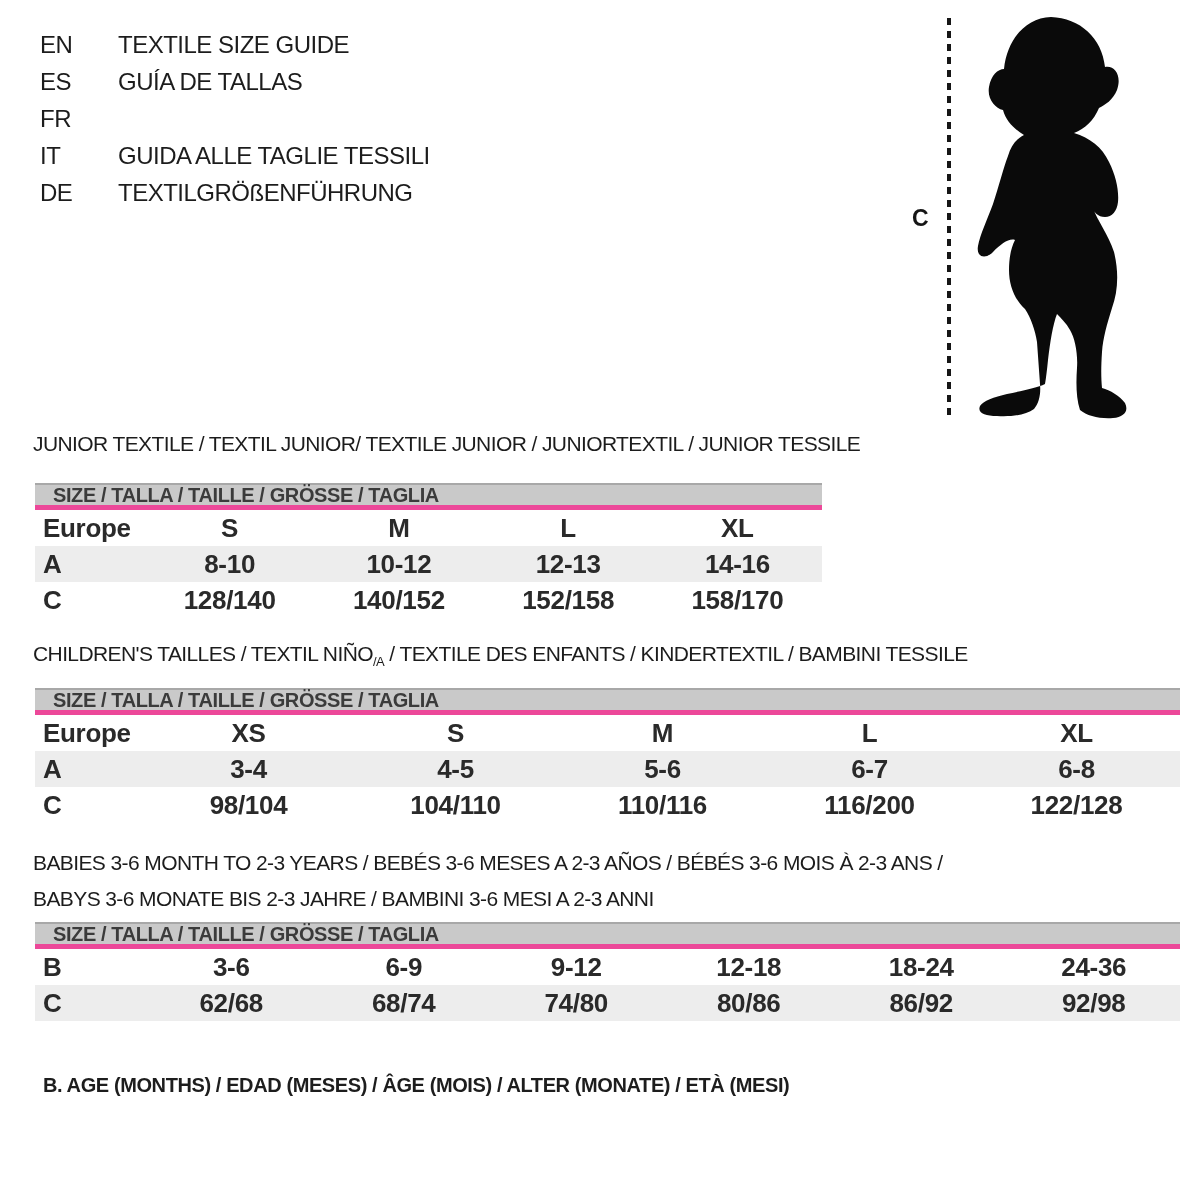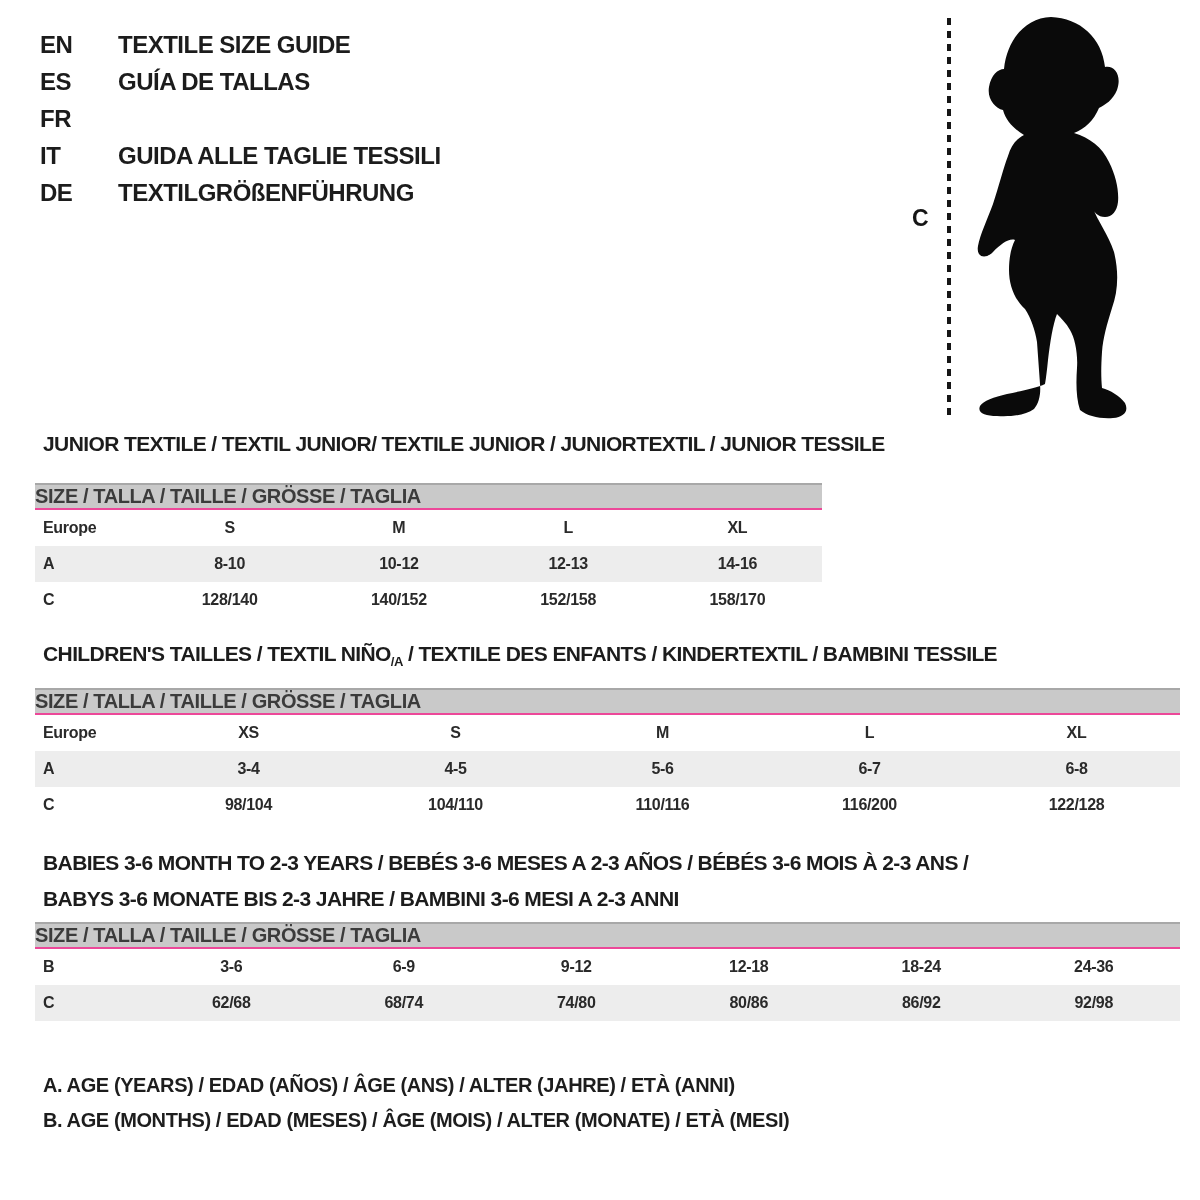--- a/index.html
+++ b/index.html
@@ -11,61 +11,61 @@
     background: #ffffff;
     overflow: hidden;
     font-family: "Liberation Sans", "DejaVu Sans", sans-serif;
     color: #1f1f1f;
   }
 
   
   .lang-block { position: absolute; left: 40px; top: 26px; }
   .lang-row { display: flex; height: 37px; align-items: center; }
   .lang-code, .lang-title {
-    font-size: 24px; font-weight: 700; letter-spacing: -0.5px; color: #1c1c1c;
+    font-size: 24px; font-weight: 400; letter-spacing: -0.5px; color: #1c1c1c;
     white-space: nowrap;
   }
   .lang-code { width: 78px; }
 
   
   .figure-area { position: absolute; left: 900px; top: 10px; width: 260px; height: 420px; }
   .measure-label {
     position: absolute; left: 12px; top: 195px;
     font-size: 23px; font-weight: 700; color: #161616;
   }
   .dashed-line {
     position: absolute; left: 47px; top: 8px; width: 4px; height: 400px;
     background: repeating-linear-gradient(to bottom, #161616 0 7px, transparent 7px 13px);
   }
   .silhouette { position: absolute; left: 63px; top: 2px; width: 182px; height: 412px; }
 
   
   .table-title {
-    position: absolute; left: 43px;
-    font-size: 21px; font-weight: 700; letter-spacing: -0.6px;
+    position: absolute; left: 33px;
+    font-size: 21px; font-weight: 400; letter-spacing: -0.6px;
     color: #1c1c1c; white-space: nowrap;
   }
   .subscript { font-size: 0.62em; vertical-align: sub; }
 
   .size-table { position: absolute; left: 35px; }
   .size-table.w-junior { width: 787px; }
   .size-table.w-full  { width: 1145px; }
 
   .size-bar {
     height: 27px; background: var(--header-bg, #c9c9c9);
-    border-top: 2px solid #a8a8a8; border-bottom: 2px solid #ec4899;
-    display: flex; align-items: center; padding-left: 0;
+    border-top: 2px solid #a8a8a8; border-bottom: 5px solid #ec4899;
+    display: flex; align-items: center; padding-left: 18px;
   }
   .size-bar span {
     font-size: 20px; font-weight: 700; letter-spacing: -0.4px; color: #3b3b3b;
     white-space: nowrap;
   }
   .t-row {
     display: flex; height: 36px; align-items: center;
-    font-size: 16px; font-weight: 700; letter-spacing: -0.3px; color: #2a2a2a;
+    font-size: 26px; font-weight: 700; letter-spacing: -0.3px; color: #2a2a2a;
   }
   .t-row.shaded { background: var(--shaded-bg, #ededed); }
   .t-label { width: 110px; padding-left: 8px; }
   .t-cell { flex: 1; text-align: center; }
 
   .pos-junior-title   { top: 432px; }
   .pos-junior-table   { top: 483px; }
   .pos-children-title { top: 642px; }
   .pos-children-table { top: 688px; }
   .pos-babies-title1  { top: 851px; }
@@ -234,17 +234,16 @@
       <span class="t-cell">62/68</span>
       <span class="t-cell">68/74</span>
       <span class="t-cell">74/80</span>
       <span class="t-cell">80/86</span>
       <span class="t-cell">86/92</span>
       <span class="t-cell">92/98</span>
     </div>
   </div>
 
   <footer class="legend">
-    <div class="legend-line">A. AGE (YEARS) / EDAD (AÑOS) / ÂGE (ANS) / ALTER (JAHRE) / ETÀ (ANNI)</div>
     <div class="legend-line">B. AGE (MONTHS) / EDAD (MESES) / ÂGE (MOIS) / ALTER (MONATE) / ETÀ (MESI)</div>
   </footer>
 
 </div>
 
 </body></html>

